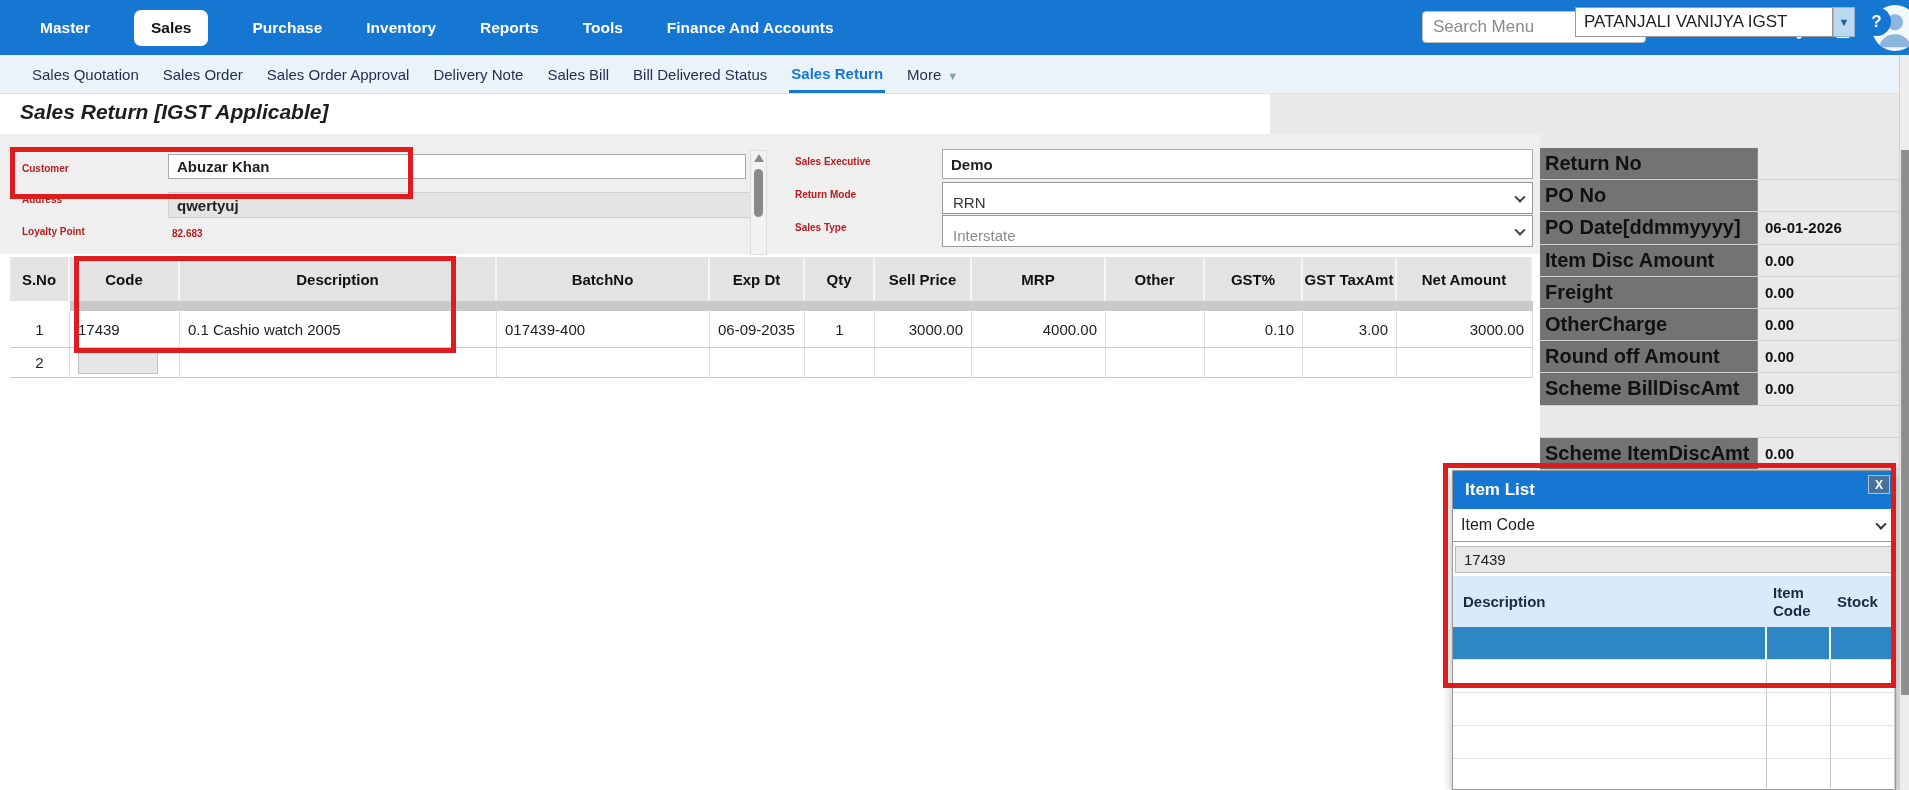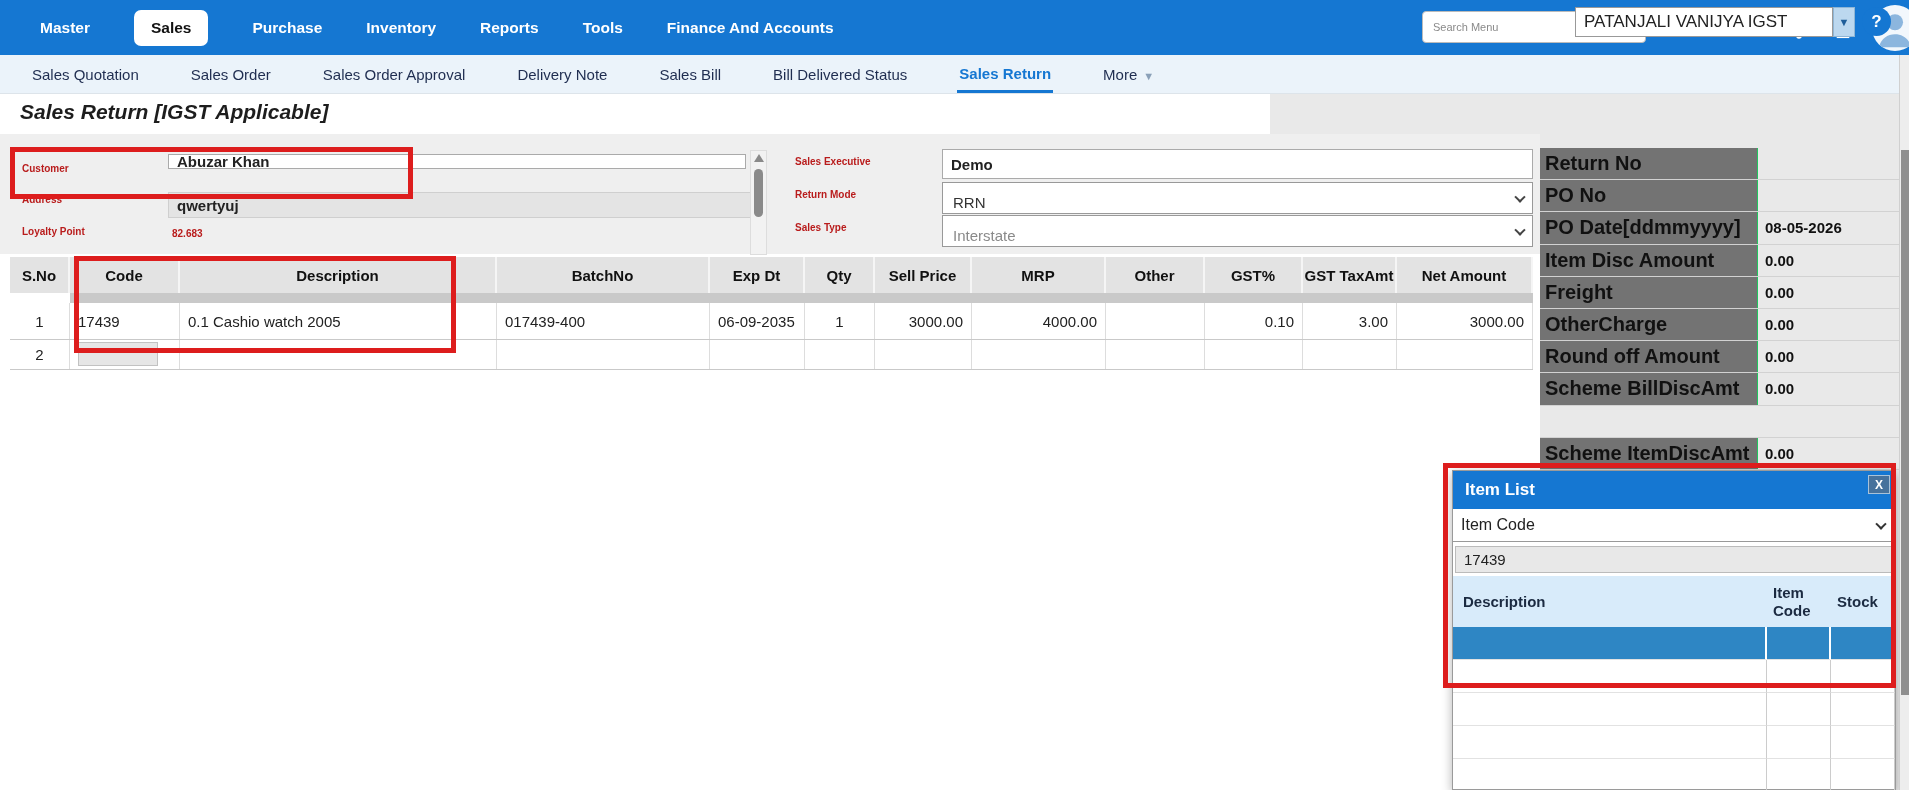--- a/index.html
+++ b/index.html
@@ -9,30 +9,30 @@
     font-family:"Liberation Sans", sans-serif; color:#222;
   }
   
   .topbar { position:absolute; left:0; top:0; width:1909px; height:55px; background:#1577d2;
             display:flex; align-items:center; }
   .topnav { display:flex; align-items:center; gap:44px; padding-left:40px; }
   .topnav-item { color:#fff; font-weight:bold; font-size:15.5px; cursor:pointer; white-space:nowrap; }
   .topnav-item.active { background:#fff; color:#111; border-radius:7px; padding:9px 17px; }
   .search-wrap { position:absolute; left:1422px; top:11px; }
   .search-input { width:224px; height:32px; border:1px solid #bbb; border-radius:4px;
-                  font-family:"Liberation Sans",sans-serif; font-size:11px; padding:0 10px; color:#333; outline:none; }
+                  font-family:"Liberation Sans",sans-serif; font-size:17px; padding:0 10px; color:#333; outline:none; }
   .search-input::placeholder { color:#8a8a8a; }
   .top-icon { position:absolute; top:15px; width:26px; height:26px; cursor:pointer; }
   .icon-bell { left:1786px; }
   .icon-printer { left:1830px; }
   .avatar { position:absolute; left:1872px; top:5px; width:46px; height:46px; border-radius:50%;
             background:#f2f7fc; overflow:hidden; }
   
   .subnav { position:absolute; left:0; top:55px; width:1909px; height:39px; background:#ebf3fa;
-            border-bottom:1px solid #dde4ea; display:flex; align-items:center; gap:48px; padding-left:30px; }
+            border-bottom:1px solid #dde4ea; display:flex; align-items:center; gap:20px; padding-left:30px; }
   .subnav-item { font-size:15px; color:#1f2d50; cursor:pointer; white-space:nowrap; padding:9px 2px 8px 2px; }
   .subnav-item.active { color:#1577d2; font-weight:bold; border-bottom:3px solid #1577d2; }
   .more-caret { display:inline-block; margin-left:6px; font-size:11px; color:#8aa0b8; }
   
   .title-band { position:absolute; left:0; top:94px; width:1909px; height:40px; background:#fff; }
   .title-band-gray { position:absolute; left:1270px; top:0; width:639px; height:40px; background:#e9e9e9; }
   .page-title { position:absolute; left:20px; top:6px; font-size:21px; font-weight:600; color:#1d1d1d;font-style:italic; }
   .company-select { position:absolute; left:1575px; top:7px; width:258px; height:30px; background:#fff;
                     border:1px solid #999; display:flex; align-items:center; padding-left:8px;
                     font-size:17px; color:#222; cursor:pointer; }
@@ -63,21 +63,21 @@
   .summary { position:absolute; left:1540px; top:134px; width:359px; height:656px; background:#e9e9e9; }
   .srow { display:flex; height:32.2px; border-bottom:1px solid #d2d2d2; }
   .srow .slabel { width:218px; background:#737373; display:flex; align-items:center; padding-left:5px;
                   font-size:20px; font-weight:bold; color:#111; border-right:1px solid #22c55e; }
   .srow .svalue { flex:1; background:#e9e9e9; display:flex; align-items:center; padding-left:7px;
                   font-size:15px; font-weight:bold; color:#111; }
   .summary-top-gap { height:14px; }
   
   .items-table { position:absolute; left:10px; top:257px; width:1523px; }
   .trow { display:grid; grid-template-columns:60px 110px 317px 213px 95px 70px 97px 134px 99px 98px 94px 136px; }
-  .thead { background:#e3e3e3; height:36px; }
+  .thead { background:#e3e3e3; height:44px; }
   .thead .tcell { font-weight:bold; justify-content:center; border-right:2px solid #f5f5f5; color:#111; }
   .tband { height:10px; background:#c9c9c9; margin:0 0 0 60px; }
   .tbody1 { background:#fff; height:37px; border-bottom:1px solid #c9c9c9; }
   .tbody2 { background:#fff; height:30px; border-bottom:1px solid #c9c9c9; }
   .tcell { display:flex; align-items:center; font-size:15px; padding:0 8px; border-right:1px solid #ddd; overflow:hidden; white-space:nowrap; }
   .al { justify-content:flex-start; } .ac { justify-content:center; } .ar { justify-content:flex-end; }
   .code-input { width:80px; height:24px; background:#e6e6e6; border:1px solid #c2c2c2; }
   
   .popup { position:absolute; left:1452px; top:470px; width:444px; height:320px; background:#fff;
            border:1px solid #9a9a9a; box-shadow:0 3px 10px rgba(0,0,0,.3); }
@@ -161,21 +161,21 @@
   <div class="title-band-gray"></div>
   <div class="page-title">Sales Return [IGST Applicable]</div>
 </div>
 <div class="company-select">PATANJALI VANIJYA IGST</div>
 <div class="company-select-btn">▼</div>
 <div class="help-btn">?</div>
 
 <div class="form-band"></div>
 
 <div class="flabel" style="left:22px; top:163px;">Customer</div>
-<div class="field field-white" style="left:168px; top:154px; width:578px; height:15px; font-weight:bold;">Abuzar Khan</div>
+<div class="field field-white" style="left:168px; top:154px; width:578px; height:25px; font-weight:bold;">Abuzar Khan</div>
 
 <div class="flabel" style="left:22px; top:194px;">Address</div>
 <div class="field field-gray" style="left:168px; top:192px; width:588px; height:26px; font-weight:600;">qwertyuj</div>
 
 <div class="flabel" style="left:22px; top:226px;">Loyalty Point</div>
 <div class="flabel" style="left:172px; top:228px;">82.683</div>
 
 <div class="vscroll">
   <div class="up"></div>
   <div class="thumb"></div>
@@ -202,21 +202,21 @@
   <div class="srow">
     <div class="slabel">Return No</div>
     <div class="svalue"></div>
   </div>
   <div class="srow">
     <div class="slabel">PO No</div>
     <div class="svalue"></div>
   </div>
   <div class="srow">
     <div class="slabel">PO Date[ddmmyyyy]</div>
-    <div class="svalue">08-05-2026</div>
+    <div class="svalue">06-01-2026</div>
   </div>
   <div class="srow">
     <div class="slabel">Item Disc Amount</div>
     <div class="svalue">0.00</div>
   </div>
   <div class="srow">
     <div class="slabel">Freight</div>
     <div class="svalue">0.00</div>
   </div>
   <div class="srow">

